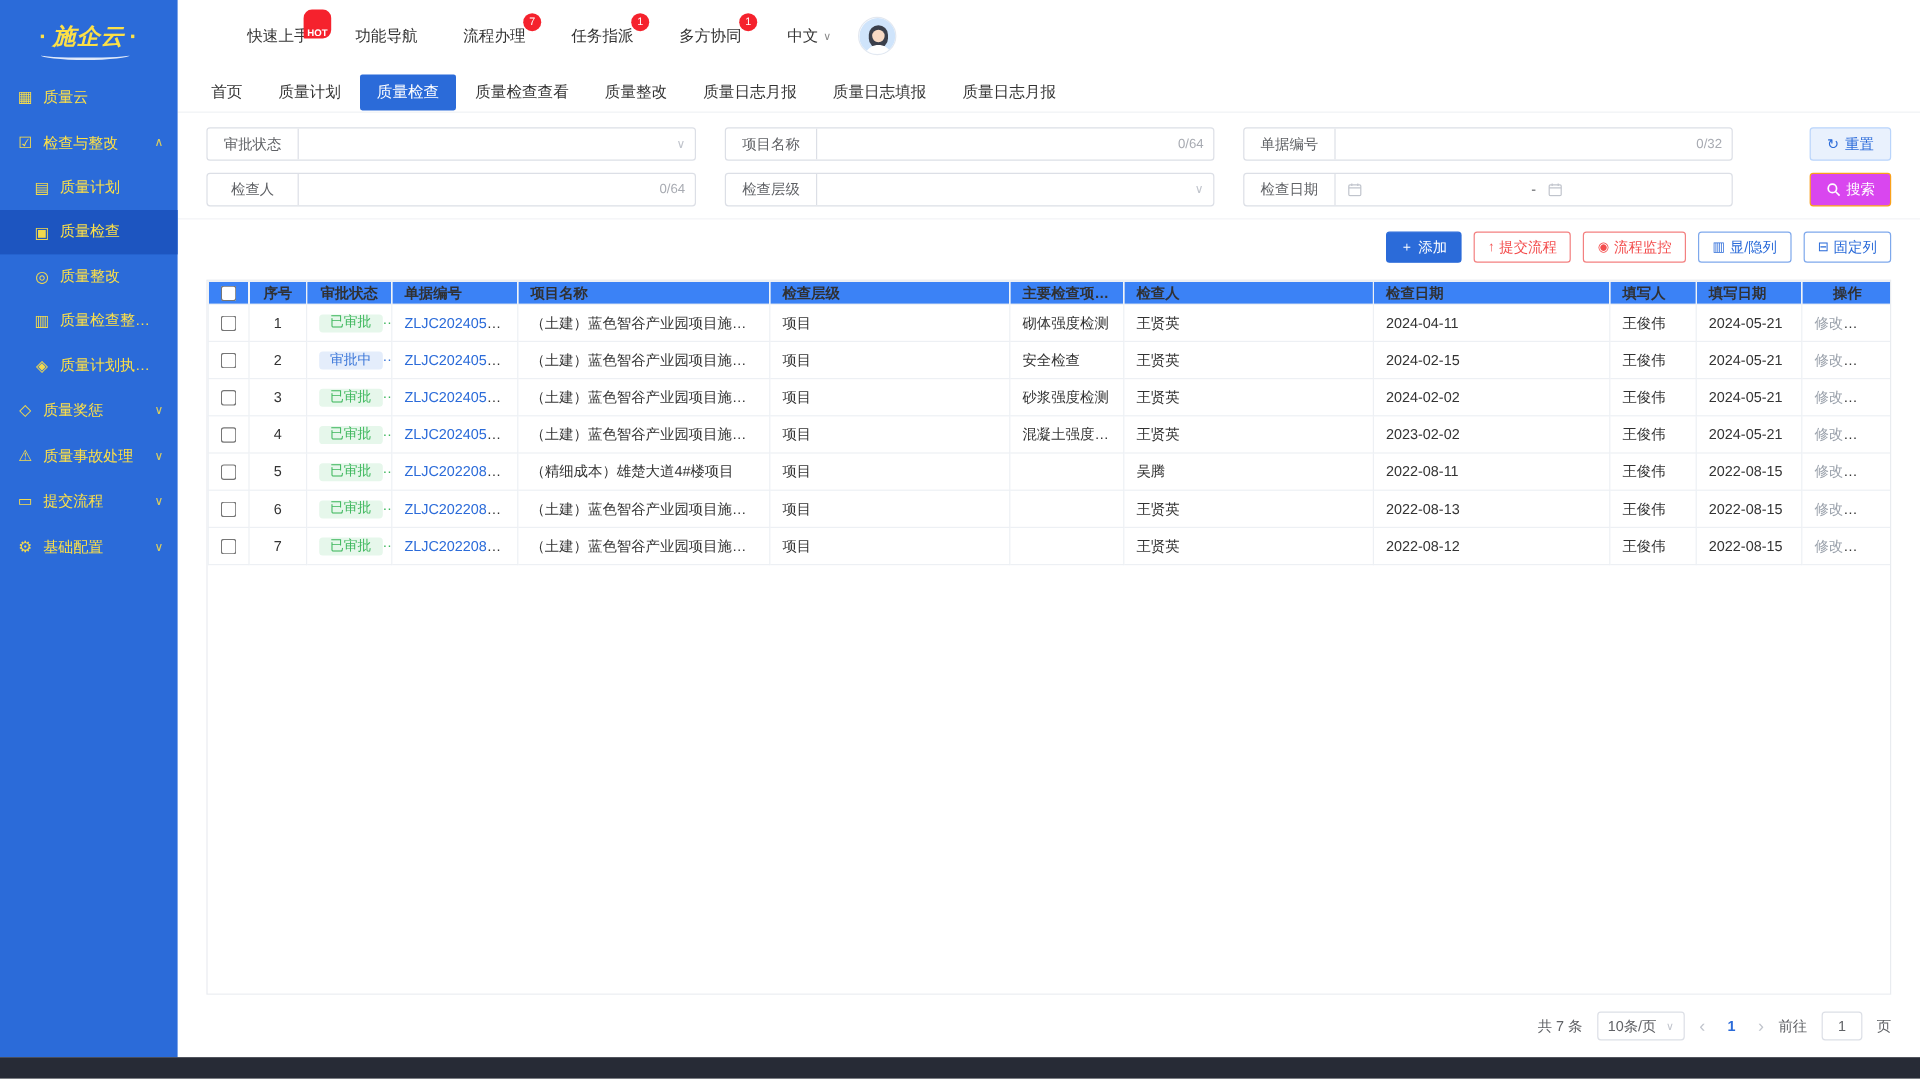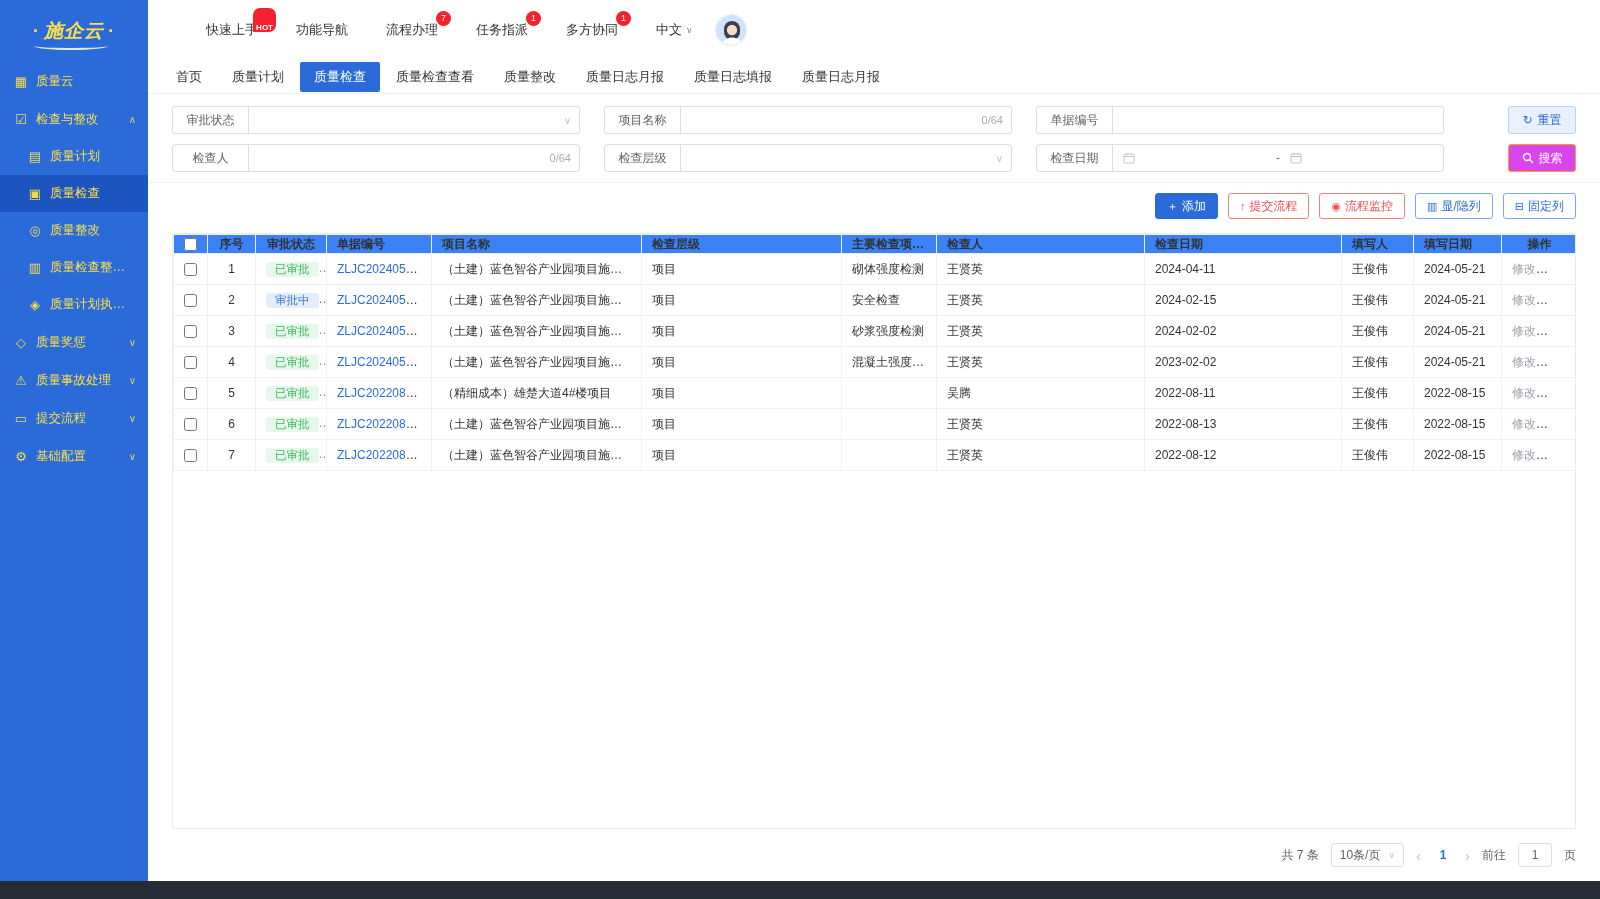--- a/index.html
+++ b/index.html
@@ -214,20 +214,23 @@
           </div>
         </div>
         <div class="fgroup">
           <div class="flabel">项目名称</div>
           <div class="fcontrol">
             <span class="counter">0/64</span>
           </div>
         </div>
         <div class="fgroup">
           <div class="flabel">单据编号</div>
+          <div class="fcontrol">
+            <span class="counter">0/32</span>
+          </div>
         </div>
         <button class="btn reset">
           <span class="bicon">↻</span>
           <span>重置</span>
         </button>
       </div>
       <div class="frow">
         <div class="fgroup">
           <div class="flabel">检查人</div>
           <div class="fcontrol">

